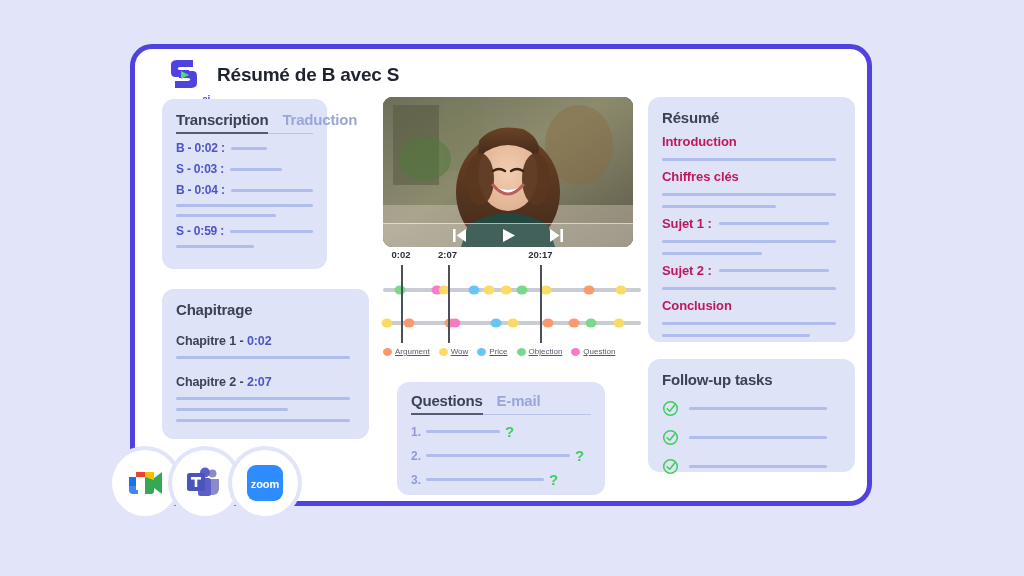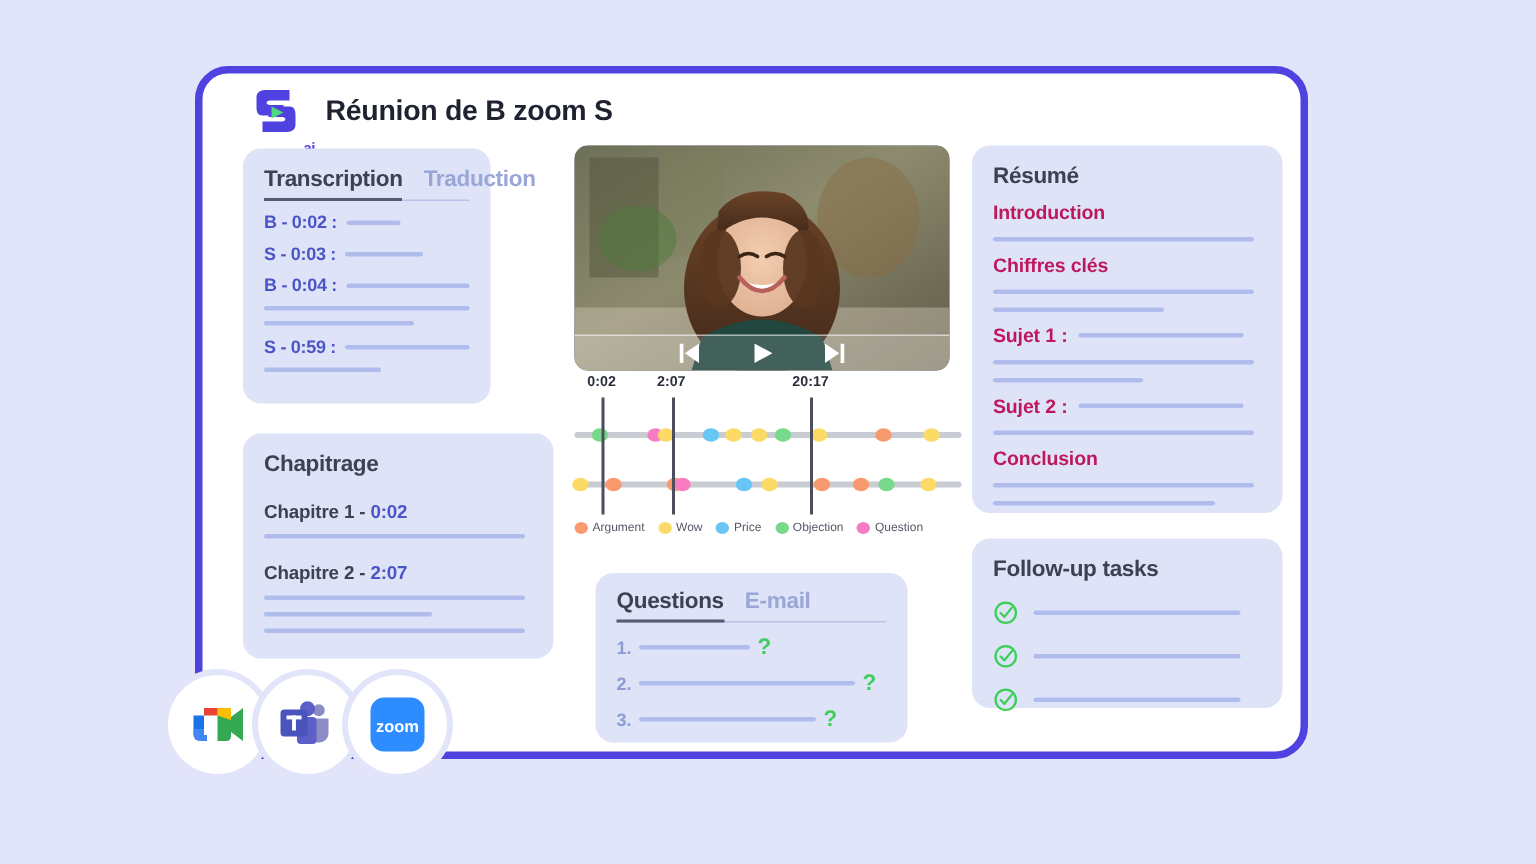--- a/index.html
+++ b/index.html
@@ -97,21 +97,21 @@
     position: absolute; font-size: 9.5px; font-weight: bold; color: #2B2F3C;
     transform: translateX(-50%); white-space: nowrap;
   }
   .tl-body { position: relative; height: 78px; margin-top: 2px; }
   .tl-vline { position: absolute; top: 0; bottom: 0; width: 2px; background: #4B4F5C; }
   .tl-track { position: absolute; left: 0; right: 0; height: 4px; background: #C9CCD3; border-radius: 2px; }
   .tl-dot { position: absolute; width: 11px; height: 9px; border-radius: 50%; transform: translate(-50%, -50%); }
   .tl-legend { display: flex; align-items: center; gap: 9px; margin-top: 4px; }
   .lg-item { display: flex; align-items: center; gap: 3px; }
   .lg-sw { width: 9px; height: 8px; border-radius: 50%; }
-  .lg-tx { font-size: 8px; color: #555A68; white-space: nowrap; }
+  .lg-tx { font-size: 8px; color: #555A68; white-space: nowrap; text-decoration: underline; }
 
   
   #questions { left: 262px; top: 333px; width: 208px; height: 113px; padding: 10px 14px; }
   .q-row { display: flex; align-items: center; gap: 5px; margin-top: 9px; }
   .q-num { font-size: 12px; font-weight: bold; color: #8E9CD6; }
   .q-mark { font-size: 15px; font-weight: bold; color: #3ECF5B; line-height: 1; }
 
   
   #resume { left: 513px; top: 48px; width: 207px; height: 245px; }
   .rs-head { font-size: 13px; font-weight: bold; color: #be185d; margin-top: 8px; letter-spacing: -0.1px; }
@@ -140,21 +140,21 @@
 
     <div class="header">
       <div class="logo-wrap">
         <svg width="34" height="30" viewBox="0 0 34 30">
           <path d="M4 6 C4 2, 7 1, 11 1 L26 1 L26 8 L13 8 C10 8, 10 11, 13 11 L22 11 L22 18 L8 18 C4 18, 4 14, 4 12 Z" fill="#4F42E0"></path>
           <path d="M30 24 C30 28, 27 29, 23 29 L8 29 L8 22 L21 22 C24 22, 24 19, 21 19 L12 19 L12 12 L26 12 C30 12, 30 16, 30 18 Z" fill="#4F42E0"></path>
           <polygon points="14,12 22,16 14,20" fill="#4ED97E"></polygon>
         </svg>
         <span class="logo-ai">.ai</span>
       </div>
-      <div class="page-title">Réunion de B zoom S</div>
+      <div class="page-title">Résumé de B avec S</div>
     </div>
 
     <div class="panel" id="transcription">
       <div class="tabs">
         <div class="tab active">Transcription</div>
         <div class="tab">Traduction</div>
       </div>
       <div class="tab-rule"></div>
       <div id="tr-rows">
           <div class="tr-row">

